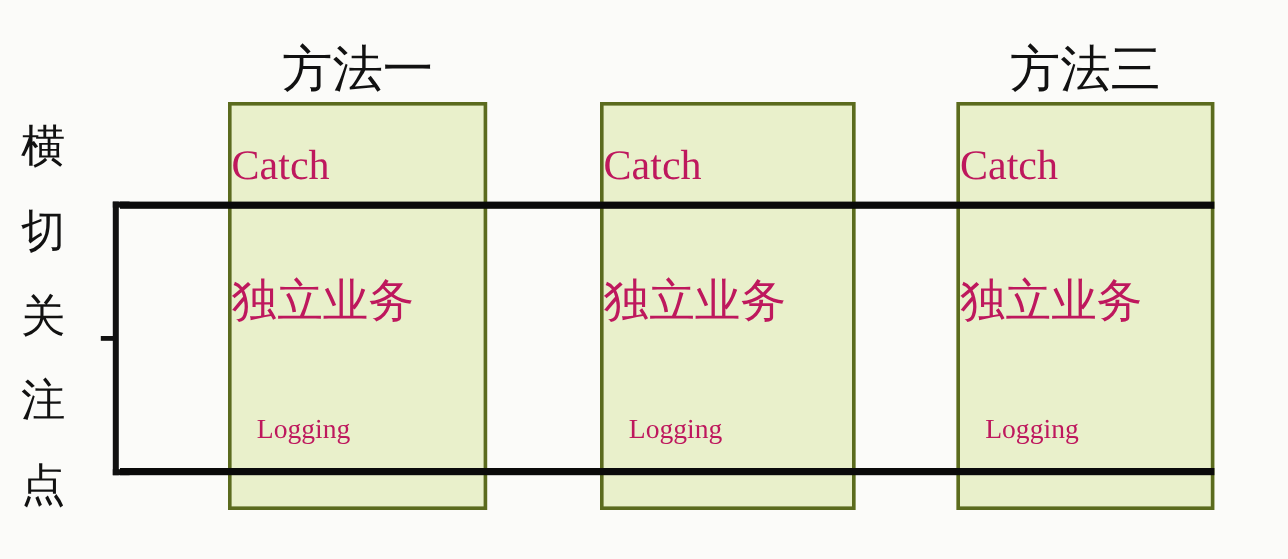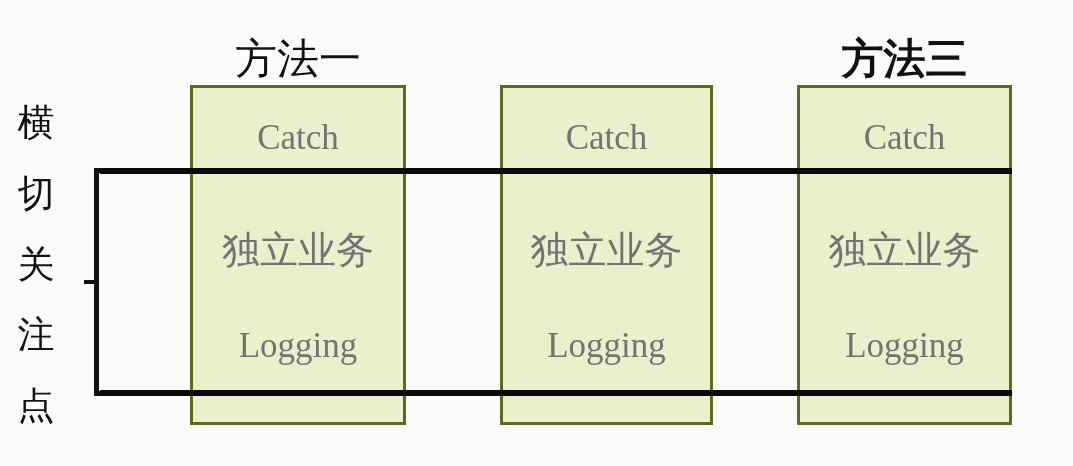--- a/index.html
+++ b/index.html
@@ -100,36 +100,37 @@
     top: 85px;
     height: 340px;
     background: #e9f0cb;
     border: 3px solid #5b6b1e;
     box-sizing: border-box;
   }
   .mbox .cell {
     position: absolute;
     left: 0;
     width: 100%;
-    text-align: center;
-    color: #737373;
+    text-align: left;
+    color: #be185d;
     white-space: nowrap;
   }
   .cell-catch {
     top: 30px;
     font-size: 35px;
   }
   .cell-core {
     top: 137px;
     font-size: 38px;
     font-family: Liberation Sans, sans-serif;
   }
   .cell-log {
-    top: 238px;
-    font-size: 35px;
+    top: 257px;
+    font-size: 23px;
+    padding-left: 21px;
   }
 
   
   .hline {
     position: absolute;
     height: 6px;
     background: #0a0a0a;
   }
 </style>
 </head>
@@ -146,21 +147,21 @@
   </div>
 
   <div class="bracket">
     <div class="b-v"></div>
     <div class="b-top"></div>
     <div class="b-bot"></div>
     <div class="b-nub"></div>
   </div>
 
   <div class="col-title" style="left:190px; width:216px;">方法一</div>
-  <div class="col-title" style="left:797px; width:215px;font-weight:bold;">方法三</div>
+  <div class="col-title" style="left:797px; width:215px;">方法三</div>
 
   <div class="mbox" style="left:190px; width:216px;">
     <div class="cell cell-catch">Catch</div>
     <div class="cell cell-core">独立业务</div>
     <div class="cell cell-log">Logging</div>
   </div>
 
   <div class="mbox" style="left:500px; width:213px;">
     <div class="cell cell-catch">Catch</div>
     <div class="cell cell-core">独立业务</div>

